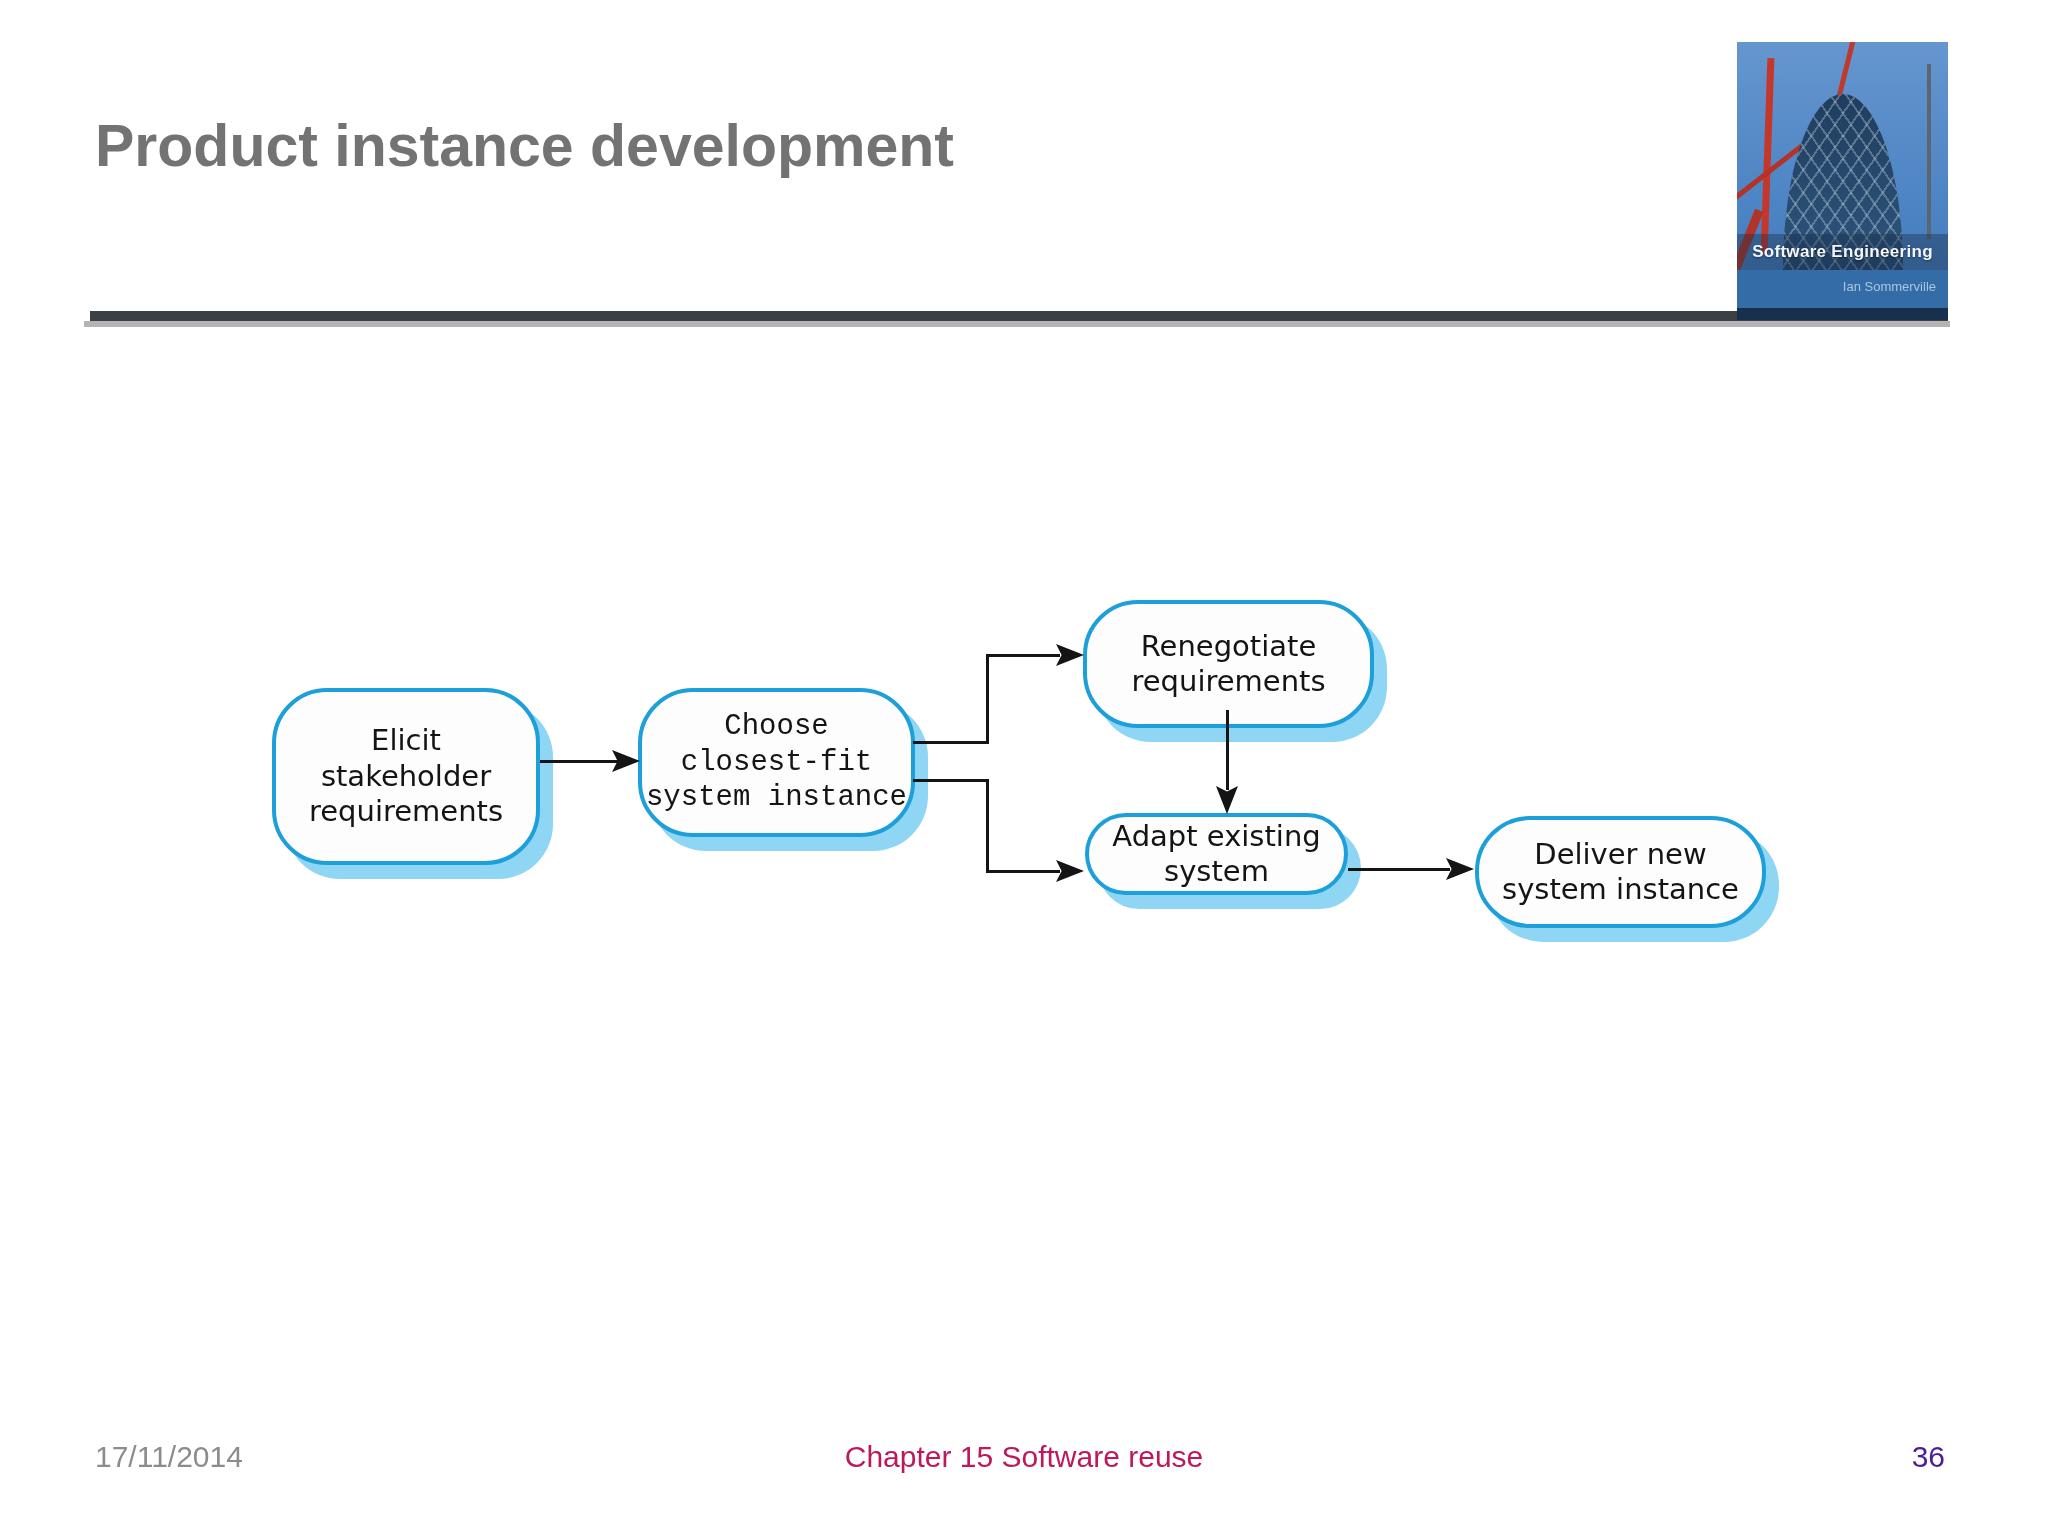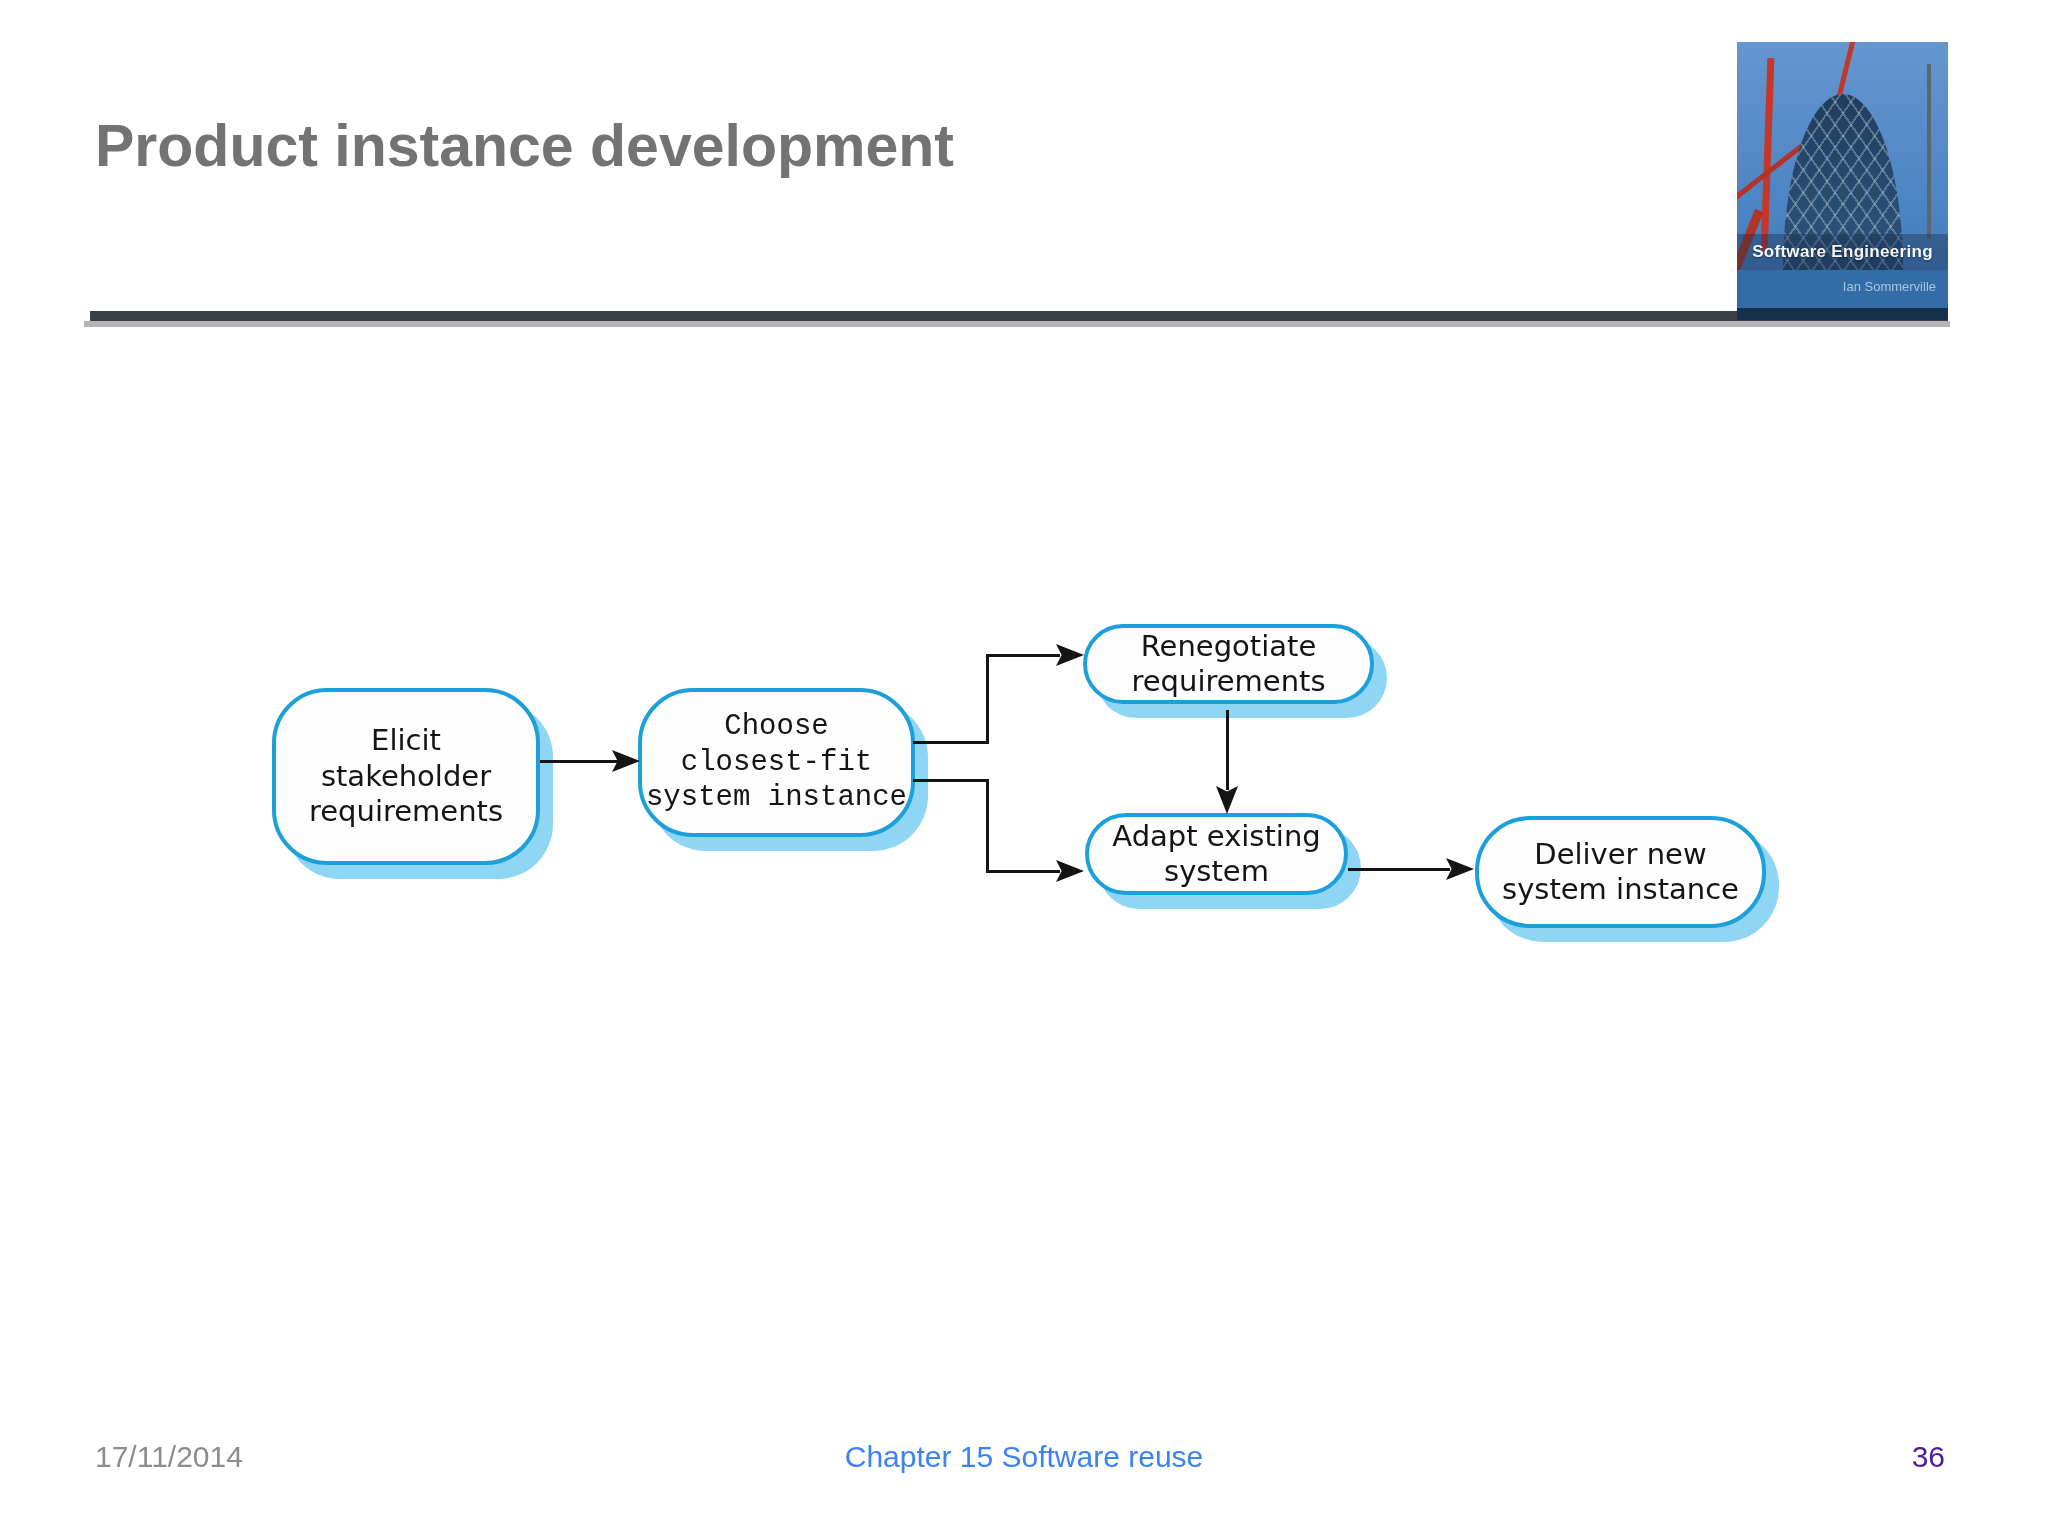--- a/index.html
+++ b/index.html
@@ -53,21 +53,21 @@
   .node {
     position:absolute; box-sizing:border-box;
     background:#fdfdfe; border:4px solid #1d9fd9; border-radius:55px;
     box-shadow:13px 14px 0 #8ed6f4;
     display:flex; align-items:center; justify-content:center; text-align:center;
     font-family:"DejaVu Sans","Liberation Sans",sans-serif;
     font-size:29px; color:#141414; line-height:1.22; white-space:pre-line;
   }
   .node-elicit      { left:272px;  top:688px; width:268px; height:177px; }
   .node-choose      { left:638px;  top:688px; width:277px; height:149px;font-family:Liberation Mono, monospace; }
-  .node-renegotiate { left:1083px; top:624px; width:291px; height:80px; }
+  .node-renegotiate { left:1083px; top:600px; width:291px; height:128px; }
   .node-adapt       { left:1085px; top:813px; width:263px; height:82px; }
   .node-deliver     { left:1475px; top:816px; width:291px; height:112px; }
 
   .edge { position:absolute; background:#141414; }
   .head-right {
     position:absolute; width:28px; height:22px; background:#141414;
     clip-path:polygon(0 0, 100% 50%, 0 100%, 20% 50%);
   }
   .head-down {
     position:absolute; width:22px; height:28px; background:#141414;
@@ -89,21 +89,21 @@
   .a3-head { left:1056px; top:860px; }
   
   .a4-v    { left:1226px; top:710px; width:3px; height:80px; }
   .a4-head { left:1216px; top:786px; }
   
   .a5-line { left:1348px; top:868px; width:102px; height:3px; }
   .a5-head { left:1446px; top:858px; }
 
   
   .footer-date   { position:absolute; left:95px;  top:1440px; font-size:30px; color:#8c8c8c; }
-  .footer-center { position:absolute; left:0; right:0; top:1440px; text-align:center; font-size:30px; color:#3b82f6; }
+  .footer-center { position:absolute; left:0; right:0; top:1440px; text-align:center; font-size:30px; color:#be185d; }
   .footer-page   { position:absolute; right:103px; top:1440px; font-size:30px; color:#4c1d95;margin-left:15px; }
 </style>
 </head>
 <body>
 
 <div class="slide">
 
   <div class="slide-title">Product instance development</div>
   <div class="rule-dark"></div>
   <div class="rule-light"></div>

